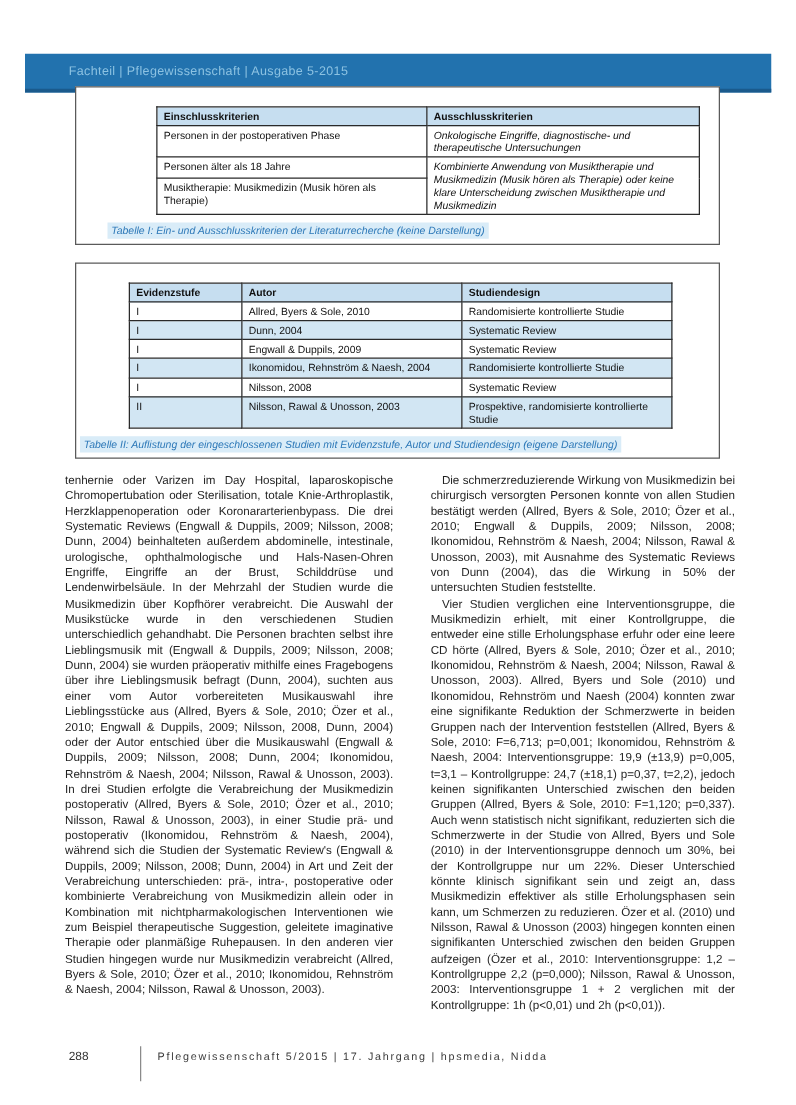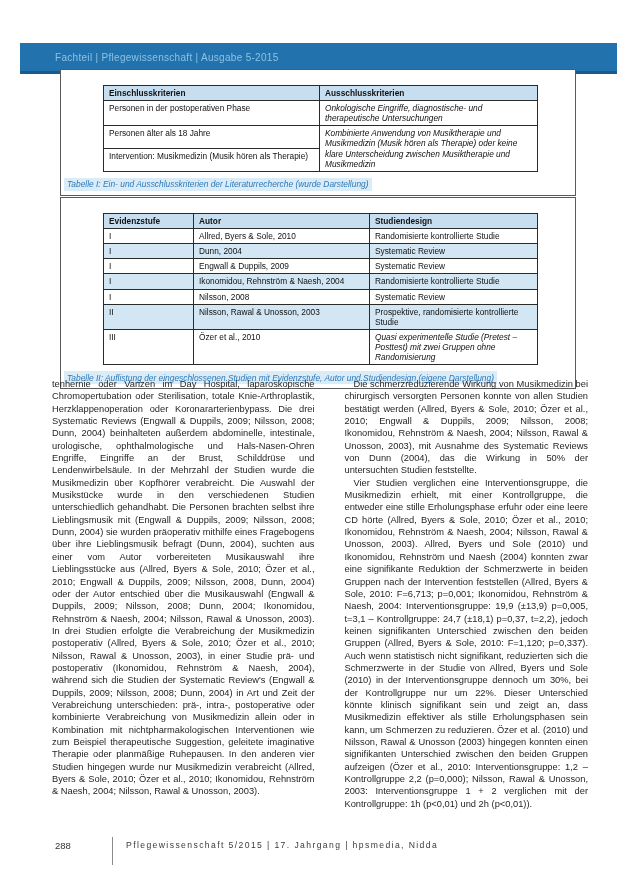--- a/index.html
+++ b/index.html
@@ -30,22 +30,22 @@
   }
 
   
   .tbox {
     position:absolute; left:60px; width:516px;
     border:1px solid #5a5a5a;
     box-sizing:border-box;
     background:#ffffff;
     padding:15px 0 4px 0;
   }
-  .tbox-1 { top:69px; }
-  .tbox-2 { top:197px; }
+  .tbox-1 { top:69px;padding-left:22px; }
+  .tbox-2 { top:210px; }
 
   table.dtable {
     border-collapse:collapse;
     margin:0 38px 6px 42px;
     width:434px;
     table-layout:fixed;
     font-size:8.3px;
     line-height:1.22;
   }
   table.dtable th, table.dtable td {
@@ -130,26 +130,26 @@
     </tr>
     <tr>
       <td>Personen in der postoperativen Phase</td>
       <td class="cell-justify">Onkologische Eingriffe, diagnostische- und therapeutische Untersuchungen</td>
     </tr>
     <tr>
       <td>Personen älter als 18 Jahre</td>
       <td class="cell-justify" rowspan="2">Kombinierte Anwendung von Musiktherapie und Musikmedizin (Musik hören als Therapie) oder keine klare Unterscheidung zwischen Musiktherapie und Musikmedizin</td>
     </tr>
     <tr>
-      <td>Intervention: Musikmedizin (Musik hören als Therapie)</td>
+      <td>Musiktherapie: Musikmedizin (Musik hören als Therapie)</td>
     </tr>
   </tbody>
     </table>
   <div class="tcaption">
-    <span class="hl">Tabelle I: Ein- und Ausschlusskriterien der Literaturrecherche (wurde Darstellung)</span>
+    <span class="hl">Tabelle I: Ein- und Ausschlusskriterien der Literaturrecherche (keine Darstellung)</span>
   </div>
 </div>
 
 <div class="tbox tbox-2">
   <table class="dtable">
     <colgroup>
         <col class="t2-c1">
         <col class="t2-c2">
         <col class="t2-c3">
       </colgroup>
@@ -182,25 +182,20 @@
     <tr>
       <td class="stufe">I</td>
       <td>Nilsson, 2008</td>
       <td>Systematic Review</td>
     </tr>
     <tr class="row-alt">
       <td class="stufe">II</td>
       <td>Nilsson, Rawal &amp; Unosson, 2003</td>
       <td>Prospektive, randomisierte kontrollierte Studie</td>
     </tr>
-    <tr>
-      <td class="stufe">III</td>
-      <td>Özer et al., 2010</td>
-      <td class="cell-justify">Quasi experimentelle Studie (Pretest – Posttest) mit zwei Gruppen ohne Randomisierung</td>
-    </tr>
   </tbody>
     </table>
   <div class="tcaption">
     <span class="hl">Tabelle II: Auflistung der eingeschlossenen Studien mit Evidenzstufe, Autor und Studiendesign (eigene Darstellung)</span>
   </div>
 </div>
 
 <div class="body-columns">
   <div class="col">
     <p>tenhernie oder Varizen im Day Hospital, laparoskopische Chromopertubation oder Sterilisation, totale Knie-Arthroplastik, Herzklappenoperation oder Koronararterienbypass. Die drei Systematic Reviews (Engwall &amp; Duppils, 2009; Nilsson, 2008; Dunn, 2004) beinhalteten außerdem abdominelle, intestinale, urologische, ophthalmologische und Hals-Nasen-Ohren Engriffe, Eingriffe an der Brust, Schilddrüse und Lendenwirbelsäule. In der Mehrzahl der Studien wurde die Musikmedizin über Kopfhörer verabreicht. Die Auswahl der Musikstücke wurde in den verschiedenen Studien unterschiedlich gehandhabt. Die Personen brachten selbst ihre Lieblingsmusik mit (Engwall &amp; Duppils, 2009; Nilsson, 2008; Dunn, 2004) sie wurden präoperativ mithilfe eines Fragebogens über ihre Lieblingsmusik befragt (Dunn, 2004), suchten aus einer vom Autor vorbereiteten Musikauswahl ihre Lieblingsstücke aus (Allred, Byers &amp; Sole, 2010; Özer et al., 2010; Engwall &amp; Duppils, 2009; Nilsson, 2008, Dunn, 2004) oder der Autor entschied über die Musikauswahl (Engwall &amp; Duppils, 2009; Nilsson, 2008; Dunn, 2004; Ikonomidou, Rehnström &amp; Naesh, 2004; Nilsson, Rawal &amp; Unosson, 2003). In drei Studien erfolgte die Verabreichung der Musikmedizin postoperativ (Allred, Byers &amp; Sole, 2010; Özer et al., 2010; Nilsson, Rawal &amp; Unosson, 2003), in einer Studie prä- und postoperativ (Ikonomidou, Rehnström &amp; Naesh, 2004), während sich die Studien der Systematic Review's (Engwall &amp; Duppils, 2009; Nilsson, 2008; Dunn, 2004) in Art und Zeit der Verabreichung unterschieden: prä-, intra-, postoperative oder kombinierte Verabreichung von Musikmedizin allein oder in Kombination mit nichtpharmakologischen Interventionen wie zum Beispiel therapeutische Suggestion, geleitete imaginative Therapie oder planmäßige Ruhepausen. In den anderen vier Studien hingegen wurde nur Musikmedizin verabreicht (Allred, Byers &amp; Sole, 2010; Özer et al., 2010; Ikonomidou, Rehnström &amp; Naesh, 2004; Nilsson, Rawal &amp; Unosson, 2003).</p>

